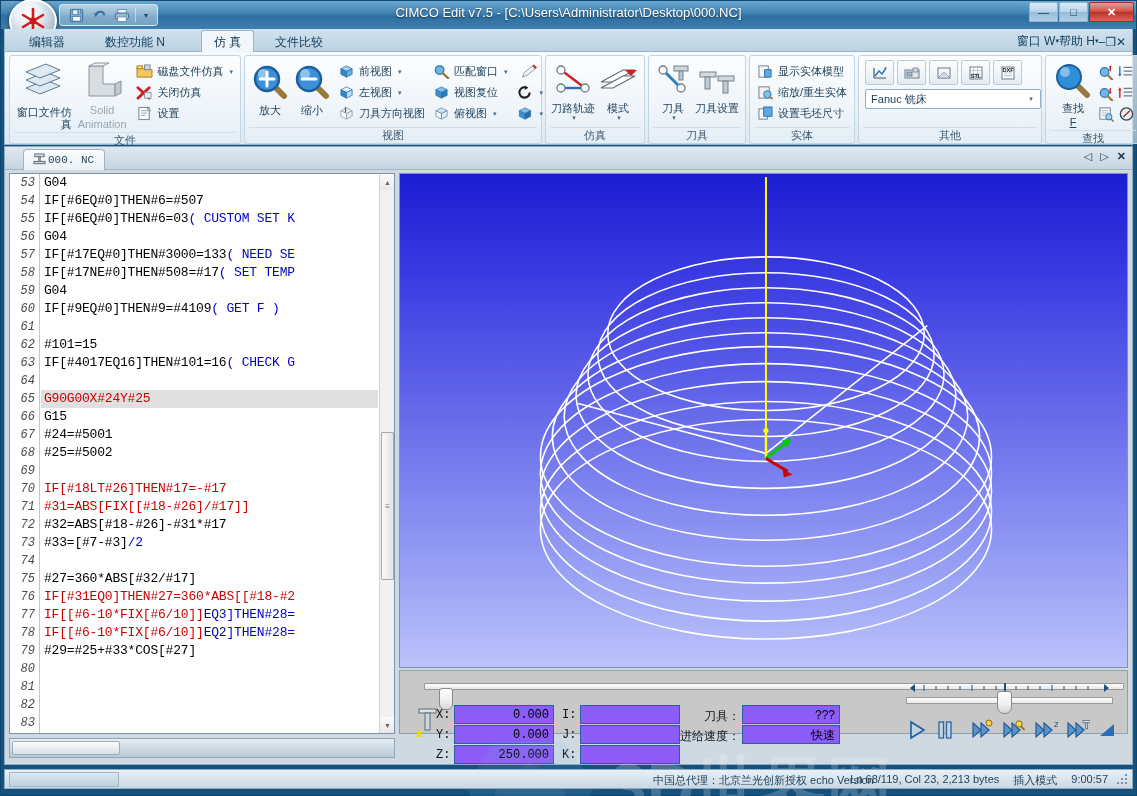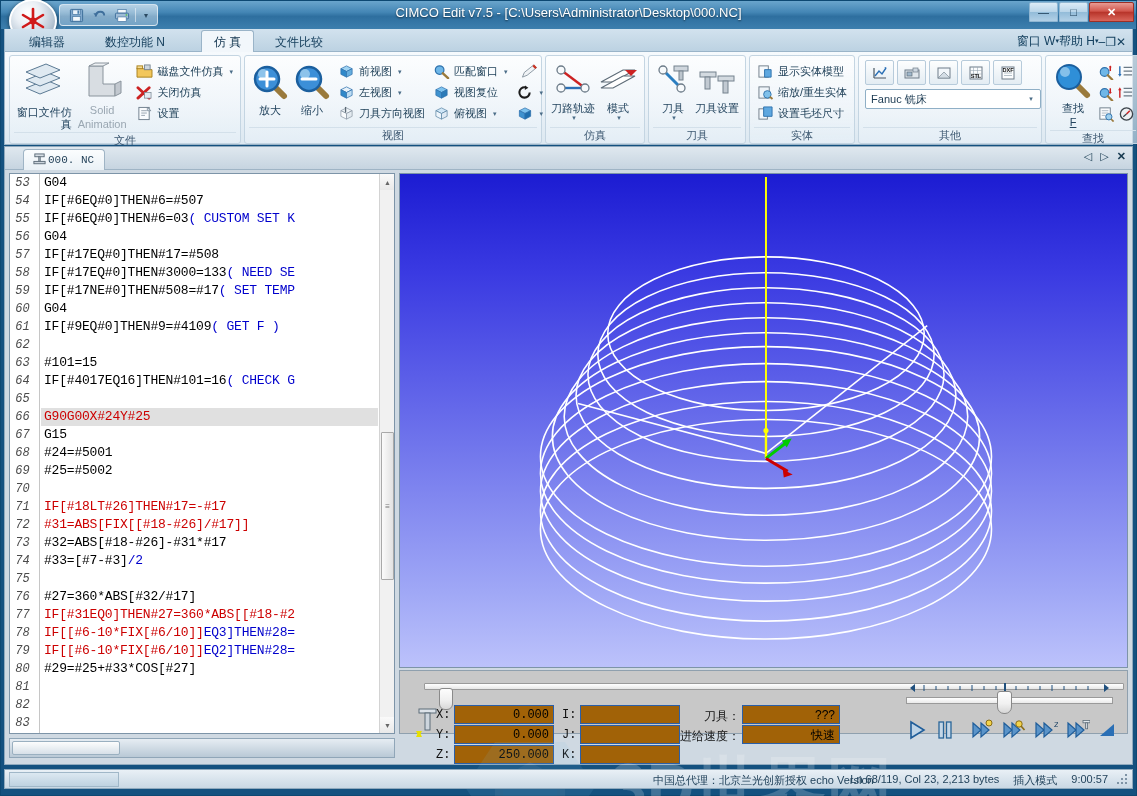--- a/index.html
+++ b/index.html
@@ -164,21 +164,21 @@
   #editor {
     position:absolute; left:4px; top:26px; width:386px; bottom:30px;
     background:#ffffff; border:1px solid #7d94a8;
     overflow:hidden;
   }
   #gutter {
     position:absolute; left:0; top:0; width:30px; bottom:0;
     background:#ffffff; border-right:1px solid #c6c6c6;
   }
   .ln {
-    height:18px; line-height:18px; text-align:center; padding-right:4px;
+    height:18px; line-height:18px; text-align:right; padding-right:4px;
     font-family:"Liberation Mono", monospace; font-size:12px;
     font-style:italic; color:#4a4a4a;
   }
   #codearea {
     position:absolute; left:31px; top:0; right:16px; bottom:0;
     overflow:hidden;
   }
   .cl {
     height:18px; line-height:18px; white-space:pre;
     font-family:"Liberation Mono", monospace; font-size:13px;
@@ -240,21 +240,21 @@
     position:absolute; left:14px; top:4px; width:14px; height:22px;
     background:linear-gradient(to bottom,#fdfdfd 0%,#f0f0f0 55%,#d8d8d8 100%);
     border:1px solid #8a8a8a; border-radius:3px 3px 6px 6px; cursor:pointer;
   }
   .fld-lbl {
     position:absolute; font-family:"Liberation Mono", monospace;
     font-size:12px; color:#111; text-align:right;
   }
   .fld-lbl.cjk { font-family:"Liberation Sans", sans-serif; font-size:12px; }
   .fld {
-    position:absolute; height:19px; border:1px solid #2a5fa8; background:#a16207;
+    position:absolute; height:19px; border:1px solid #2a5fa8; background:#8b5cf6;
     font-family:"Liberation Mono", monospace; font-size:12px; color:#000;
     text-align:right; padding:1px 4px 0 3px; line-height:16px; cursor:text;
   }
   .fld.cjk { font-family:"Liberation Sans", sans-serif; }
   #toolicon { position:absolute; left:14px; top:36px; }
   
   #pb-ruler { position:absolute; right:14px; top:10px; width:207px; height:14px; }
   #pb-track {
     position:absolute; right:14px; top:26px; width:207px; height:7px;
     background:linear-gradient(to bottom,#ffffff,#eaeaea);
@@ -751,21 +751,20 @@
           <div class="ln">81</div>
           <div class="ln">82</div>
           <div class="ln">83</div>
           <div class="ln">84</div>
         </div>
       <div id="codearea">
           <div class="cl"><span class="t-blk">G04</span></div>
           <div class="cl"><span class="t-blk">IF[#6EQ#0]THEN#6=#507</span></div>
           <div class="cl"><span class="t-blk">IF[#6EQ#0]THEN#6=03</span><span class="t-blu">( CUSTOM SET K</span></div>
           <div class="cl"><span class="t-blk">G04</span></div>
-          <div class="cl"><span class="t-blk">IF[#17EQ#0]THEN#17=#508</span></div>
           <div class="cl"><span class="t-blk">IF[#17EQ#0]THEN#3000=133</span><span class="t-blu">( NEED SE</span></div>
           <div class="cl"><span class="t-blk">IF[#17NE#0]THEN#508=#17</span><span class="t-blu">( SET TEMP</span></div>
           <div class="cl"><span class="t-blk">G04</span></div>
           <div class="cl"><span class="t-blk">IF[#9EQ#0]THEN#9=#4109</span><span class="t-blu">( GET F )</span></div>
           <div class="cl">&nbsp;</div>
           <div class="cl"><span class="t-blk">#101=15</span></div>
           <div class="cl"><span class="t-blk">IF[#4017EQ16]THEN#101=16</span><span class="t-blu">( CHECK G</span></div>
           <div class="cl">&nbsp;</div>
           <div class="cl sel"><span class="t-red">G90G00X#24Y#25</span></div>
           <div class="cl"><span class="t-blk">G15</span></div>

